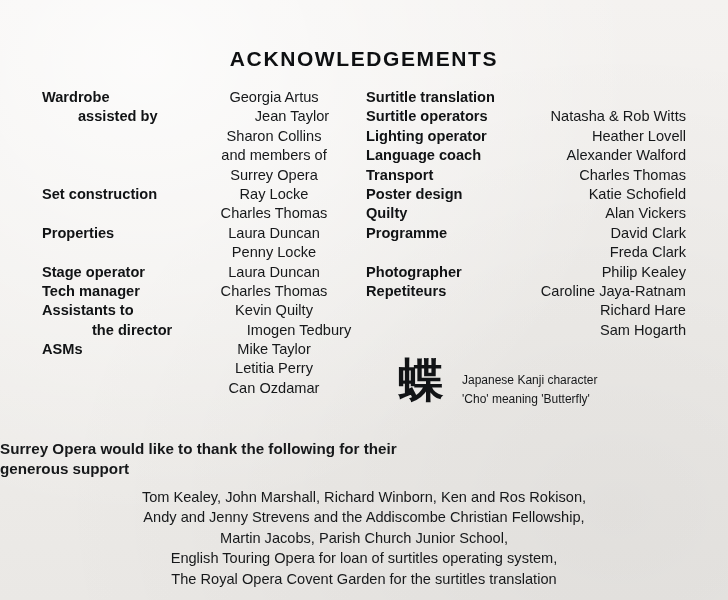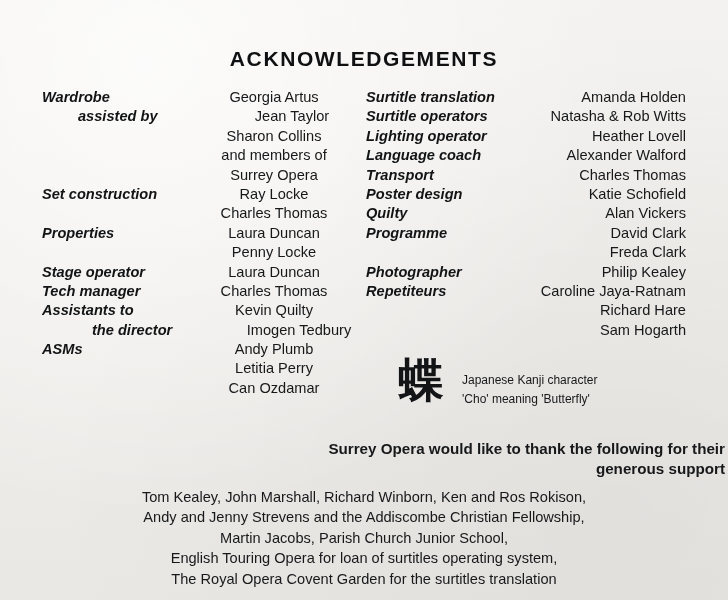--- a/index.html
+++ b/index.html
@@ -51,21 +51,20 @@
     display: flex;
     align-items: baseline;
     height: 19.4px;
     font-size: 14.6px;
   }
   .role {
     flex: 0 0 152px;
     font-weight: bold;
     white-space: nowrap;
     color: #111315;
-    font-style: italic;
   }
   .col-left .role { text-align: left; }
   .col-left .role.indent { padding-left: 36px; }
   .col-left .role.indent2 { padding-left: 50px; }
   .col-left .name {
     flex: 1 1 auto;
     text-align: center;
     padding-right: 12px;
     white-space: nowrap;
   }
@@ -98,21 +97,21 @@
     font-size: 12px;
     line-height: 19px;
     white-space: nowrap;
   }
 
   
   .thanks-head {
     position: absolute;
     left: 0; right: 3px;
     top: 439px;
-    text-align: right;
+    text-align: left;
     font-weight: bold;
     font-size: 15.2px;
     line-height: 20px;
   }
   .thanks-body {
     position: absolute;
     left: 0; right: 0;
     top: 487px;
     text-align: center;
     font-size: 14.6px;
@@ -177,36 +176,35 @@
       <div class="crow">
         <span class="role">Assistants to</span>
         <span class="name">Kevin Quilty</span>
       </div>
       <div class="crow">
         <span class="role indent2">the director</span>
         <span class="name">Imogen Tedbury</span>
       </div>
       <div class="crow">
         <span class="role">ASMs</span>
-        <span class="name">Andy Plumb</span>
+        <span class="name">Mike Taylor</span>
       </div>
       <div class="crow">
         <span class="role"></span>
         <span class="name">Letitia Perry</span>
       </div>
       <div class="crow">
         <span class="role"></span>
         <span class="name">Can Ozdamar</span>
       </div>
     </div>
 
     <div class="col col-right">
       <div class="crow">
         <span class="role">Surtitle translation</span>
-        <span class="name">Amanda Holden</span>
       </div>
       <div class="crow">
         <span class="role">Surtitle operators</span>
         <span class="name">Natasha &amp; Rob Witts</span>
       </div>
       <div class="crow">
         <span class="role">Lighting operator</span>
         <span class="name">Heather Lovell</span>
       </div>
       <div class="crow">

